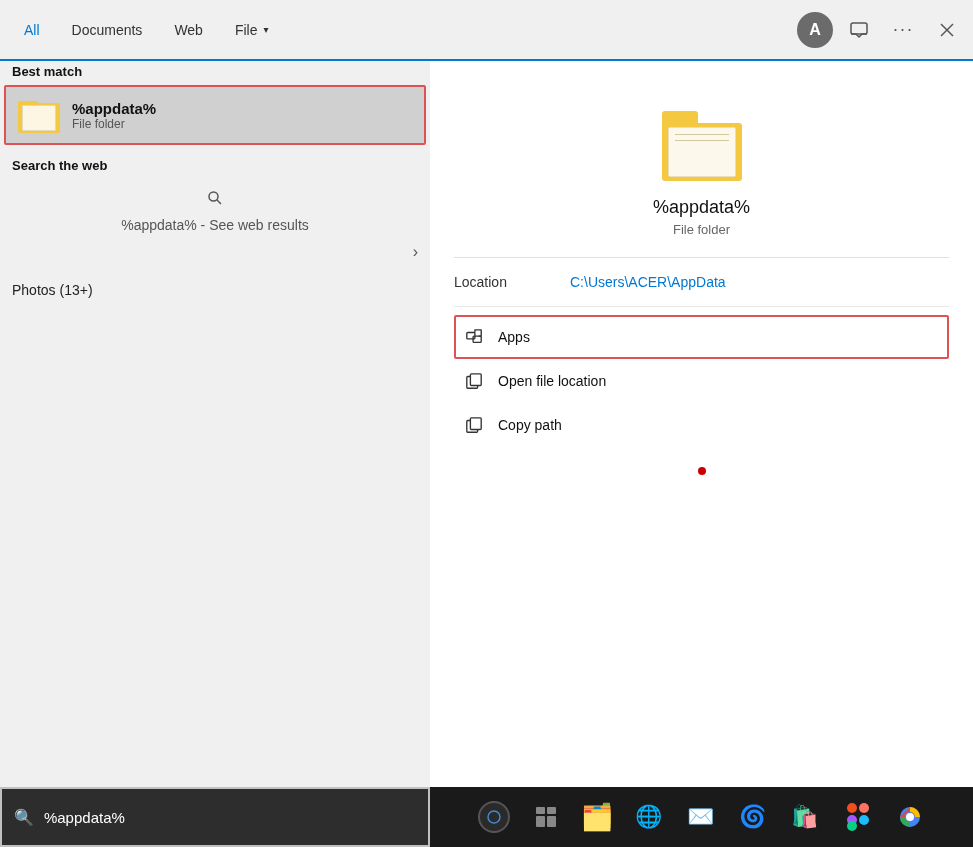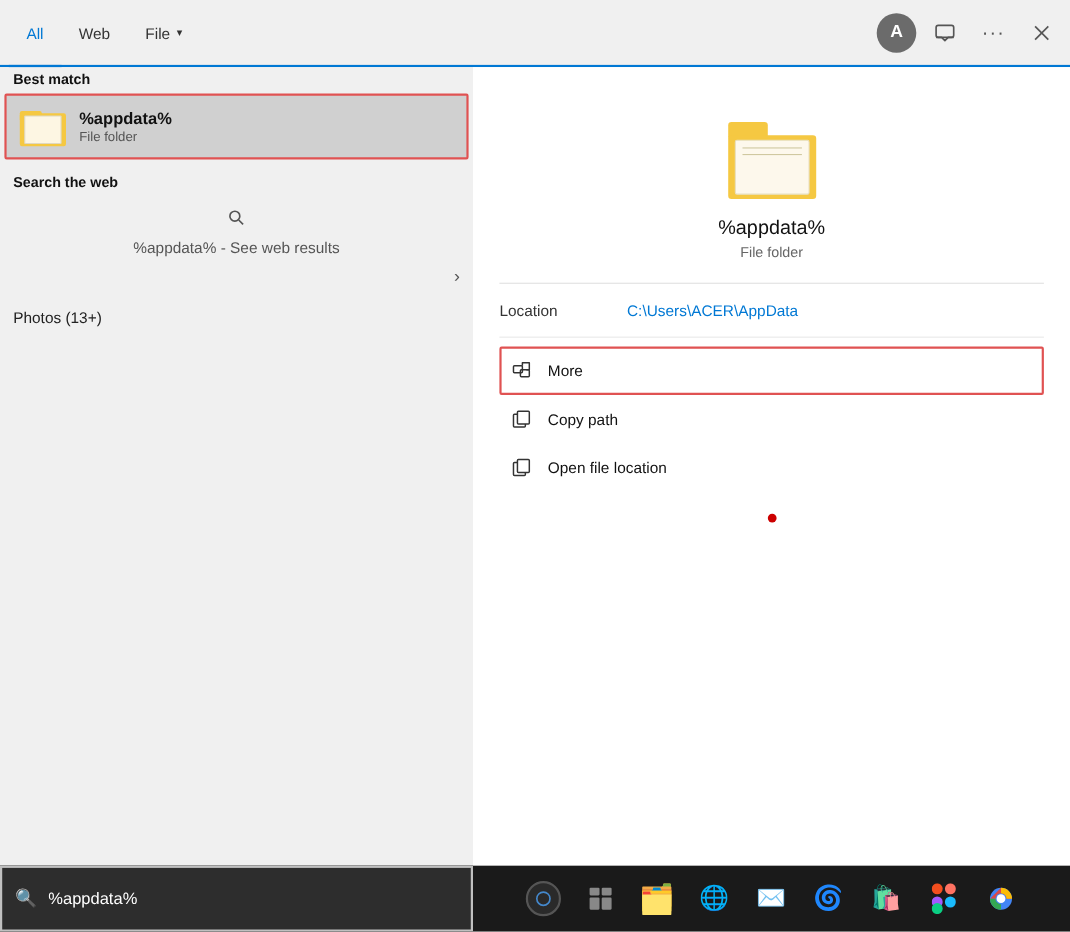--- a/index.html
+++ b/index.html
@@ -422,20 +422,23 @@
   </style>
 </head>
 <body>
 
 <div class="top-bar">
   <div class="top-bar-tabs">
     <div class="tab active">
       <span>All</span>
     </div>
     <div class="tab">
+      <span>Documents</span>
+    </div>
+    <div class="tab">
       <span>Web</span>
     </div>
     <div class="tab tab-more">
       <span>File</span>
       <span class="chevron-down">▾</span>
     </div>
   </div>
   <div class="top-bar-actions">
     <div class="avatar-circle">
       <span>A</span>
@@ -516,43 +519,43 @@
 
       <div class="action-item highlighted">
         <div class="action-icon">
           <svg class="open-icon-svg" viewBox="0 0 20 20" fill="none">
             <rect x="2" y="5" width="9" height="7" rx="1" stroke="#333" stroke-width="1.5"></rect>
             <polyline points="11,5 11,2 18,2 18,9 15,9" stroke="#333" stroke-width="1.5" fill="none" stroke-linejoin="round"></polyline>
             <line x1="11" y1="5" x2="11" y2="5" stroke="#333" stroke-width="1.5"></line>
             <rect x="9" y="9" width="9" height="7" rx="1" stroke="#333" stroke-width="1.5"></rect>
           </svg>
         </div>
-        <span class="action-label">More</span>
+        <span class="action-label">Apps</span>
+      </div>
+
+      <div class="action-item">
+        <div class="action-icon">
+          <svg class="copy-icon-svg" viewBox="0 0 20 20" fill="none">
+            <rect x="2" y="5" width="12" height="13" rx="1" stroke="#333" stroke-width="1.5"></rect>
+            <rect x="6" y="2" width="12" height="13" rx="1" stroke="#333" stroke-width="1.5" fill="white"></rect>
+          </svg>
+        </div>
+        <span class="action-label">Open file location</span>
       </div>
 
       <div class="action-item">
         <div class="action-icon">
           <svg class="copy-icon-svg" viewBox="0 0 20 20" fill="none">
             <rect x="2" y="5" width="12" height="13" rx="1" stroke="#333" stroke-width="1.5"></rect>
             <rect x="6" y="2" width="12" height="13" rx="1" stroke="#333" stroke-width="1.5" fill="white"></rect>
           </svg>
         </div>
         <span class="action-label">Copy path</span>
       </div>
 
-      <div class="action-item">
-        <div class="action-icon">
-          <svg class="copy-icon-svg" viewBox="0 0 20 20" fill="none">
-            <rect x="2" y="5" width="12" height="13" rx="1" stroke="#333" stroke-width="1.5"></rect>
-            <rect x="6" y="2" width="12" height="13" rx="1" stroke="#333" stroke-width="1.5" fill="white"></rect>
-          </svg>
-        </div>
-        <span class="action-label">Open file location</span>
-      </div>
-
     </div>
 
     <div class="red-dot"></div>
 
   </div>
 
 </div>
 
 <div class="bottom-bar">
   <div class="search-box">

